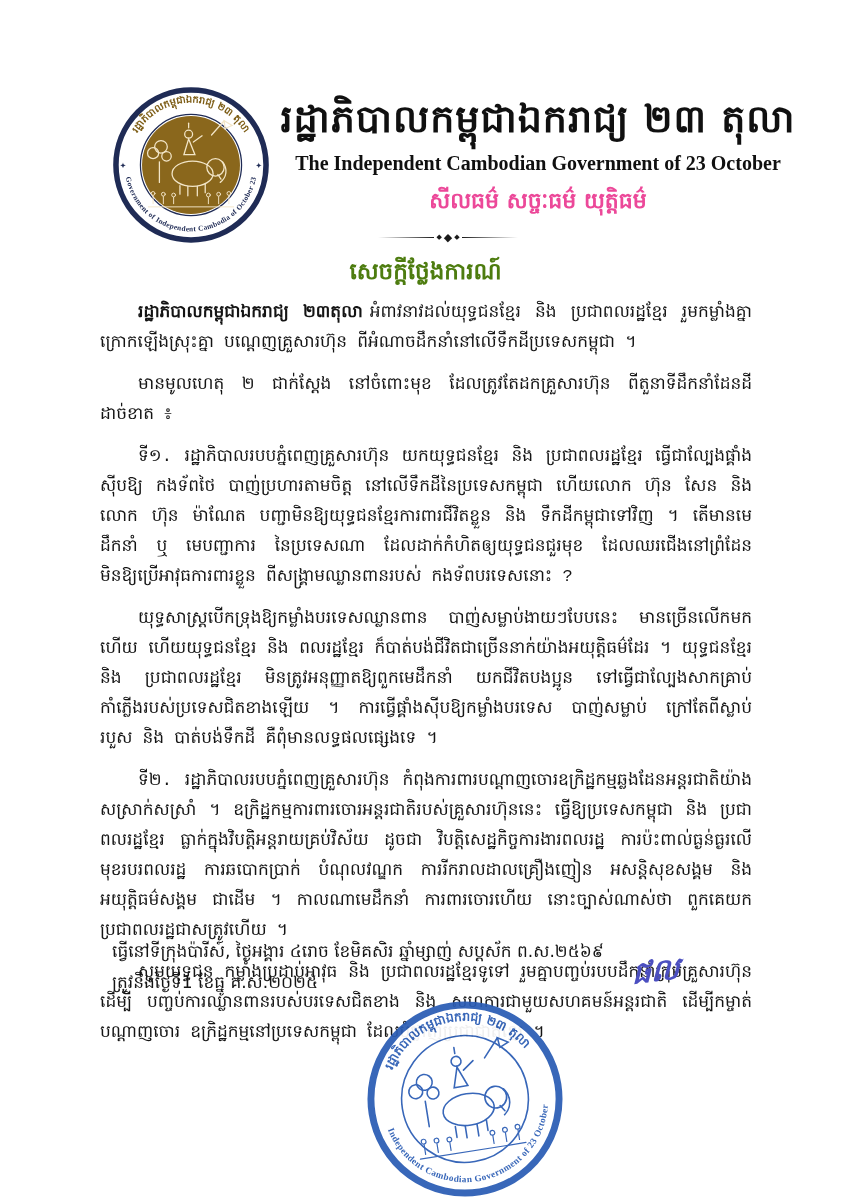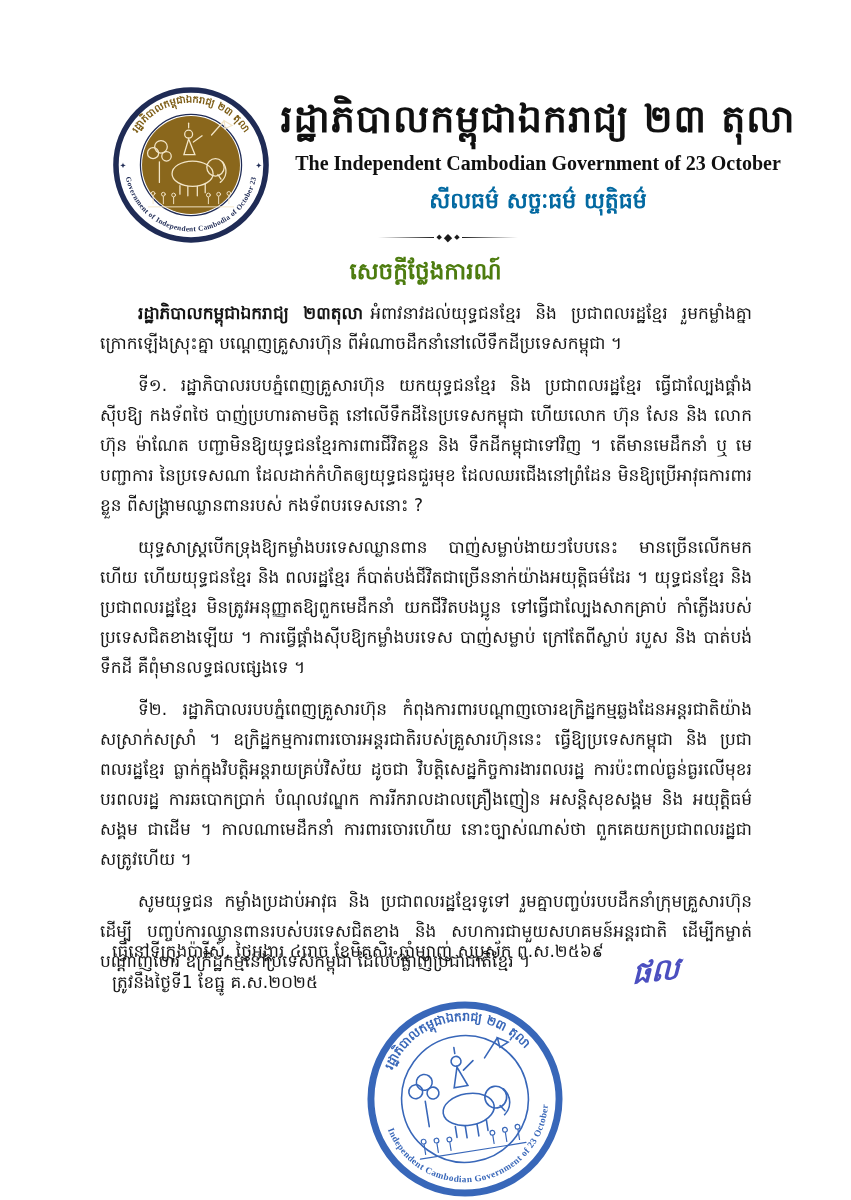--- a/index.html
+++ b/index.html
@@ -8,30 +8,30 @@
     position:relative;width:851px;height:1200px;background:#ffffff;
     margin:0 auto;overflow:hidden;
     font-family:"DejaVu Sans","Liberation Sans",sans-serif;
     color:#141414;
   }
   
   .seal-top{position:absolute;left:112px;top:86px;width:158px;height:158px;}
   .header-block{position:absolute;left:278px;top:96px;width:520px;text-align:center;}
   .title-khmer{font-size:38px;font-weight:700;line-height:1.25;color:#101010;letter-spacing:1px;}
   .title-english{font-family:"Liberation Serif","DejaVu Serif",serif;font-size:20px;font-weight:700;margin-top:8px;color:#101010;text-align:center;}
-  .motto-khmer{font-size:22px;font-weight:700;margin-top:12px;color:#0369a1;}
+  .motto-khmer{font-size:22px;font-weight:700;margin-top:12px;color:#ec4899;}
   .ornament{position:absolute;left:378px;top:232px;width:140px;display:flex;align-items:center;justify-content:center;gap:2px;}
   .orn-line{height:1.5px;background:linear-gradient(90deg,rgba(20,20,20,0),#1a1a1a);flex:1;}
   .orn-line.right{background:linear-gradient(90deg,#1a1a1a,rgba(20,20,20,0));}
   .orn-d{color:#1a1a1a;font-size:7px;line-height:7px;}
   .orn-d.mid{font-size:11px;line-height:11px;}
   
   .heading{position:absolute;left:0;top:257px;width:100%;text-align:center;font-size:23px;font-weight:700;color:#4d7c0f;}
   .body-text{position:absolute;left:100px;top:298px;width:652px;font-size:17px;line-height:30px;text-align:justify;}
-  .body-p{margin:0 0 12px 0;text-indent:38px;}
+  .body-p{margin:0 0 12px 0;text-indent:38px;font-family:Liberation Mono, monospace;}
   .plead{font-weight:700;}
   .plead:not(:empty){margin-right:7px;}
   .dateline{position:absolute;left:8px;top:936px;width:100%;text-align:left;font-size:17px;line-height:31px;padding-left:104px;}
   .signature{
     position:absolute;left:632px;top:952px;font-size:30px;font-weight:700;
     color:#4b4fc0;transform:rotate(-7deg) skewX(-8deg);font-style:italic;
   }
   
   .stamp{position:absolute;left:366px;top:1000px;width:198px;height:198px;transform:rotate(-9deg);opacity:.93;}
   svg text{font-family:"Liberation Serif","DejaVu Serif",serif;}
@@ -108,20 +108,21 @@
     <span class="orn-d">◆</span>
     <span class="orn-d mid">◆</span>
     <span class="orn-d">◆</span>
     <span class="orn-line right"></span>
   </div>
 
   <div class="heading">សេចក្តីថ្លែងការណ៍</div>
 
   <div class="body-text">
     <p class="body-p"><b class="plead">រដ្ឋាភិបាលកម្ពុជាឯករាជ្យ ២៣តុលា</b><span>អំពាវនាវដល់យុទ្ធជនខ្មែរ និង ប្រជាពលរដ្ឋខ្មែរ រួមកម្លាំងគ្នា ក្រោកឡើងស្រុះគ្នា បណ្តេញគ្រួសារហ៊ុន ពីអំណាចដឹកនាំនៅលើទឹកដីប្រទេសកម្ពុជា ។</span></p>
+    <p class="body-p"><b class="plead"></b><span>មានមូលហេតុ ២ ជាក់ស្តែង នៅចំពោះមុខ ដែលត្រូវតែដកគ្រួសារហ៊ុន ពីតួនាទីដឹកនាំដែនដីដាច់ខាត ៖</span></p>
     <p class="body-p"><b class="plead"></b><span>ទី១. រដ្ឋាភិបាលរបបភ្នំពេញគ្រួសារហ៊ុន យកយុទ្ធជនខ្មែរ និង ប្រជាពលរដ្ឋខ្មែរ ធ្វើជាល្បែងផ្គាំងស៊ីបឱ្យ កងទ័ពថៃ បាញ់ប្រហារតាមចិត្ត នៅលើទឹកដីនៃប្រទេសកម្ពុជា ហើយលោក ហ៊ុន សែន និង លោក ហ៊ុន ម៉ាណែត បញ្ជាមិនឱ្យយុទ្ធជនខ្មែរការពារជីវិតខ្លួន និង ទឹកដីកម្ពុជាទៅវិញ ។ តើមានមេដឹកនាំ ឬ មេបញ្ជាការ នៃប្រទេសណា ដែលដាក់កំហិតឲ្យយុទ្ធជនជួរមុខ ដែលឈរជើងនៅព្រំដែន មិនឱ្យប្រើអាវុធការពារខ្លួន ពីសង្គ្រាមឈ្លានពានរបស់ កងទ័ពបរទេសនោះ ?</span></p>
     <p class="body-p"><b class="plead"></b><span>យុទ្ធសាស្ត្របើកទ្រុងឱ្យកម្លាំងបរទេសឈ្លានពាន បាញ់សម្លាប់ងាយៗបែបនេះ មានច្រើនលើកមកហើយ ហើយយុទ្ធជនខ្មែរ និង ពលរដ្ឋខ្មែរ ក៏បាត់បង់ជីវិតជាច្រើននាក់យ៉ាងអយុត្តិធម៌ដែរ ។ យុទ្ធជនខ្មែរ និង ប្រជាពលរដ្ឋខ្មែរ មិនត្រូវអនុញ្ញាតឱ្យពួកមេដឹកនាំ យកជីវិតបងប្អូន ទៅធ្វើជាល្បែងសាកគ្រាប់ កាំភ្លើងរបស់ប្រទេសជិតខាងឡើយ ។ ការធ្វើផ្គាំងស៊ីបឱ្យកម្លាំងបរទេស បាញ់សម្លាប់ ក្រៅតែពីស្លាប់ របួស និង បាត់បង់ទឹកដី គឺពុំមានលទ្ធផលផ្សេងទេ ។</span></p>
     <p class="body-p"><b class="plead"></b><span>ទី២. រដ្ឋាភិបាលរបបភ្នំពេញគ្រួសារហ៊ុន កំពុងការពារបណ្តាញចោរឧក្រិដ្ឋកម្មឆ្លងដែនអន្តរជាតិយ៉ាង សស្រាក់សស្រាំ ។ ឧក្រិដ្ឋកម្មការពារចោរអន្តរជាតិរបស់គ្រួសារហ៊ុននេះ ធ្វើឱ្យប្រទេសកម្ពុជា និង ប្រជាពលរដ្ឋខ្មែរ ធ្លាក់ក្នុងវិបត្តិអន្តរាយគ្រប់វិស័យ ដូចជា វិបត្តិសេដ្ឋកិច្ចការងារពលរដ្ឋ ការប៉ះពាល់ធ្ងន់ធ្ងរលើមុខរបរពលរដ្ឋ ការឆបោកប្រាក់ បំណុលវណ្ឌក ការរីករាលដាលគ្រឿងញៀន អសន្តិសុខសង្គម និង អយុត្តិធម៌សង្គម ជាដើម ។ កាលណាមេដឹកនាំ ការពារចោរហើយ នោះច្បាស់ណាស់ថា ពួកគេយកប្រជាពលរដ្ឋជាសត្រូវហើយ ។</span></p>
     <p class="body-p"><b class="plead"></b><span>សូមយុទ្ធជន កម្លាំងប្រដាប់អាវុធ និង ប្រជាពលរដ្ឋខ្មែរទូទៅ រួមគ្នាបញ្ចប់របបដឹកនាំក្រុមគ្រួសារហ៊ុន ដើម្បី បញ្ចប់ការឈ្លានពានរបស់បរទេសជិតខាង និង សហការជាមួយសហគមន៍អន្តរជាតិ ដើម្បីកម្ចាត់បណ្តាញចោរ ឧក្រិដ្ឋកម្មនៅប្រទេសកម្ពុជា ដែលបំផ្លាញប្រជាជាតិខ្មែរ ។</span></p>
   </div>
 
   <div class="dateline">
     <div>ធ្វើនៅទីក្រុងប៉ារីស៍, ថ្ងៃអង្គារ ៤រោច ខែមិគសិរ ឆ្នាំម្សាញ់ សប្ដស័ក ព.ស.២៥៦៩</div>
     <div>ត្រូវនឹងថ្ងៃទី1 ខែធ្នូ គ.ស.២០២៥</div>
   </div>

